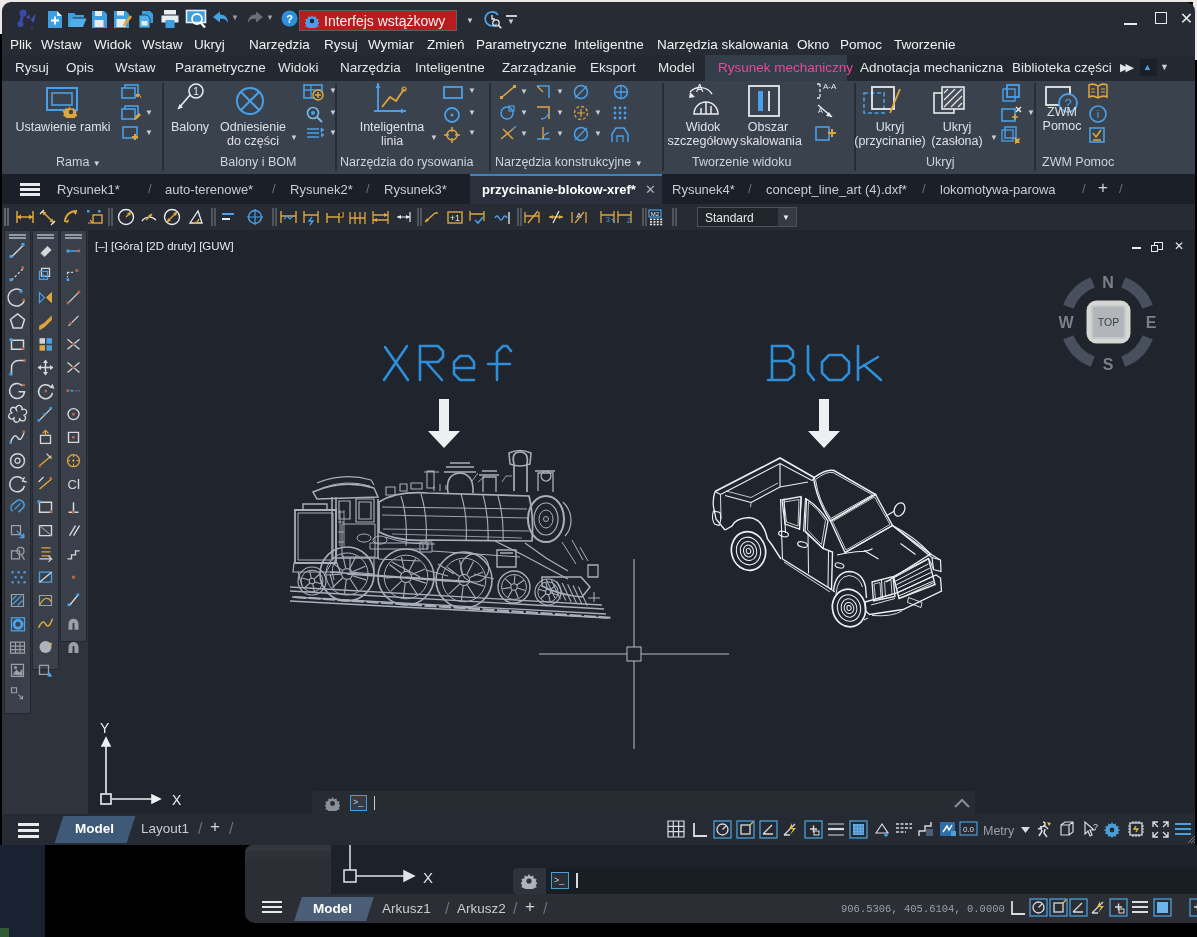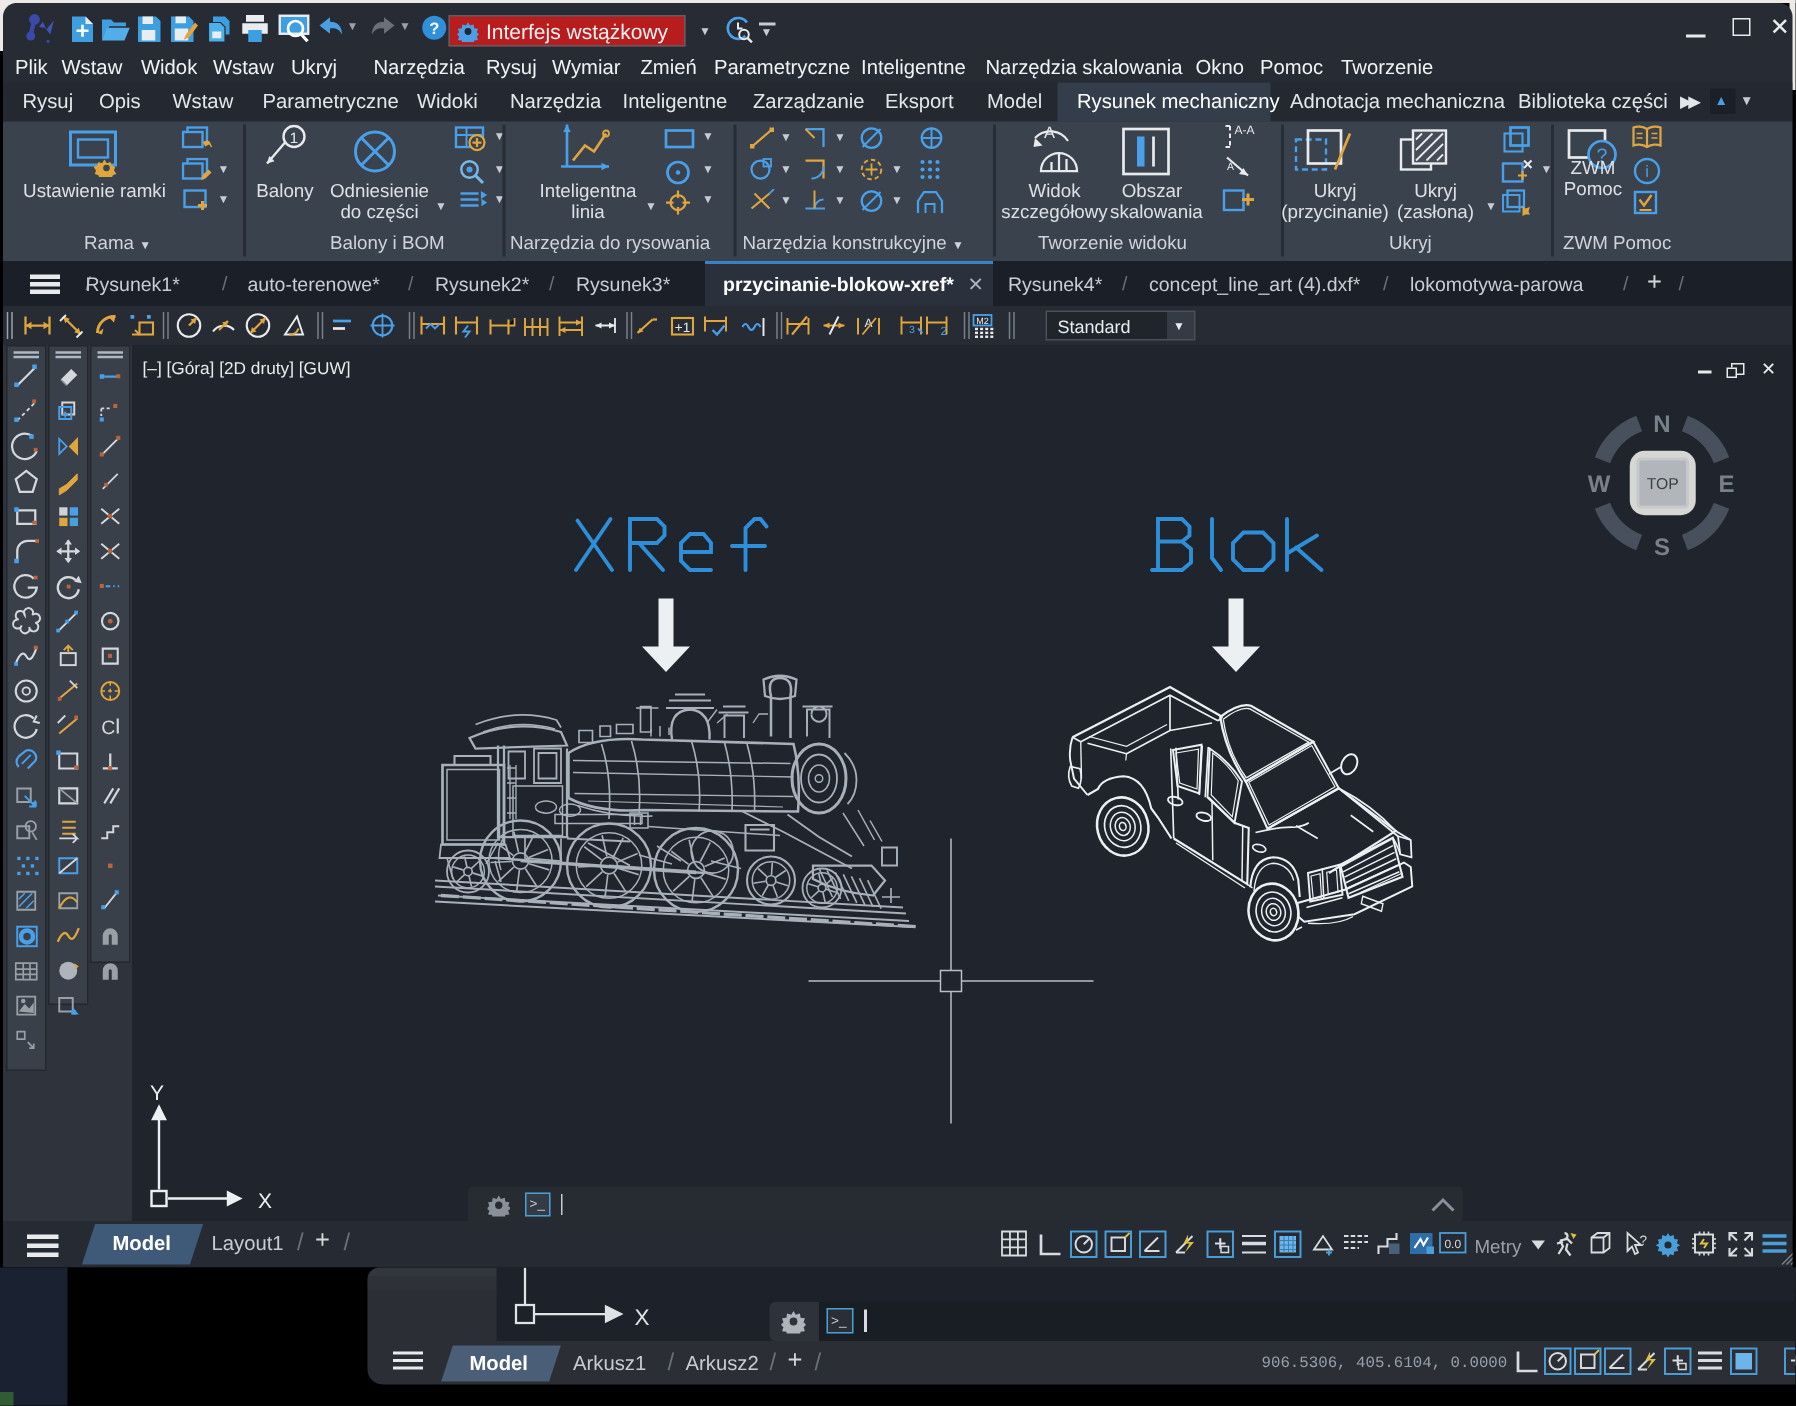--- a/index.html
+++ b/index.html
@@ -13,21 +13,21 @@
 
 #titlebar { position:absolute; left:0; top:0; width:100%; height:33px; color:#e8eaec; }
 #titlebar .ttext { position:absolute; top:10px; font-size:13.5px; color:#f0f2f4; white-space:pre; letter-spacing:-0.1px; }
 .winbtn { position:absolute; top:0; height:33px; color:#e8eaec; text-align:center; line-height:33px; font-size:15px; }
 
 #menubar { position:absolute; left:0; top:33px; width:100%; height:20px; color:#f0f2f4; font-size:13.5px; }
 #menubar span { position:absolute; top:2px; }
 
 #rtabs { position:absolute; left:0; top:53px; width:100%; height:26px; background:#232831; font-size:13.5px; color:#e4e7ea; }
 #rtabs span { position:absolute; top:5px; }
-#rtabs .active { color:#ffffff;text-align:right; }
+#rtabs .active { color:#ec4899;text-align:right; }
 #rtabs .activebg { position:absolute; left:703px; top:0; width:142px; height:26px; background:#343d4a; }
 
 #ribbon { position:absolute; left:0; top:79px; width:100%; height:93px; background:#3a424d; }
 .rsep { position:absolute; top:2px; width:1.5px; height:88px; background:#272d36; }
 .rlabel { position:absolute; top:74px; font-size:12.5px; color:#ced4da; white-space:nowrap; }
 .rbtn { position:absolute; font-size:12.5px; color:#dde0e4; text-align:center; white-space:nowrap; }
 
 #doctabs { position:absolute; left:0; top:172px; width:100%; height:30px; background:#1b2028; color:#c8cdd3; font-size:13px; }
 #doctabs .dt { position:absolute; top:8px; white-space:nowrap; }
 #doctabs .slash { position:absolute; top:7px; color:#6a7077; }

